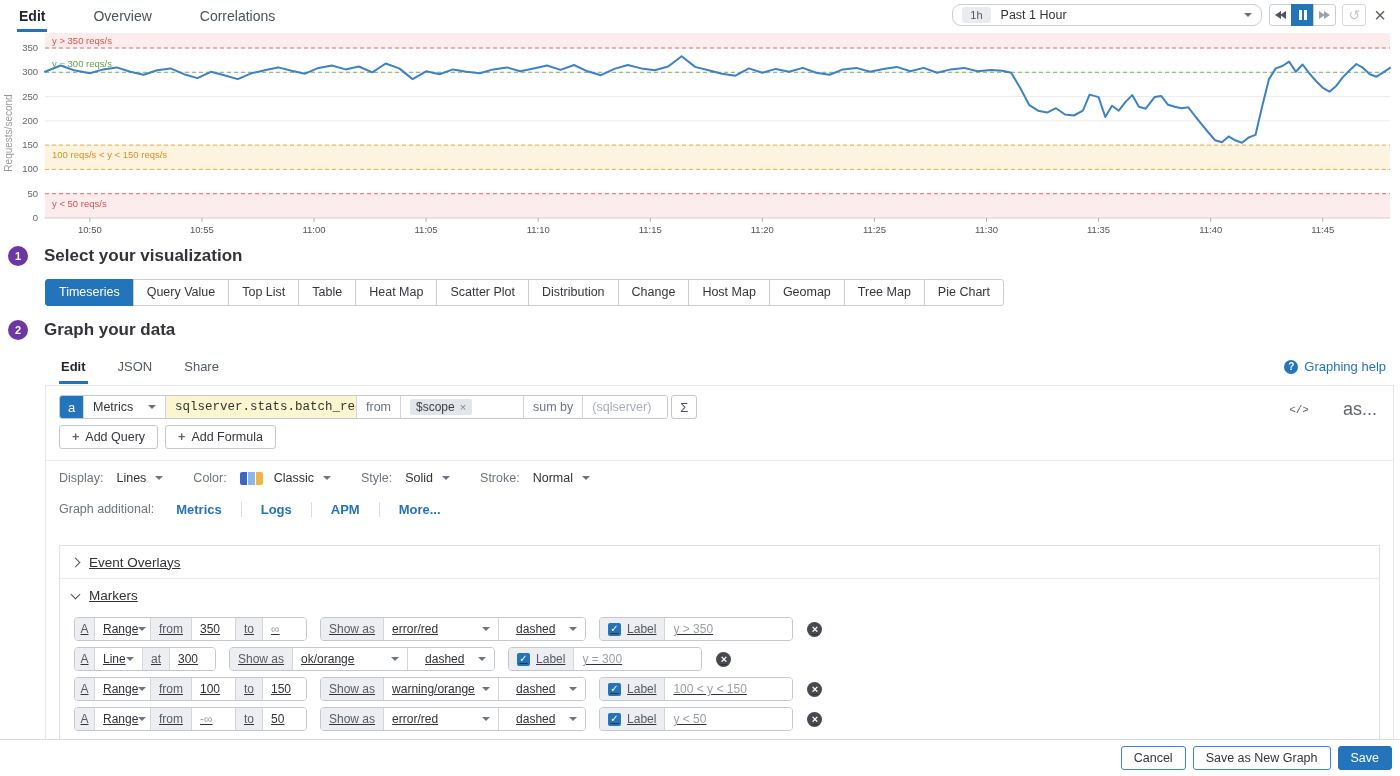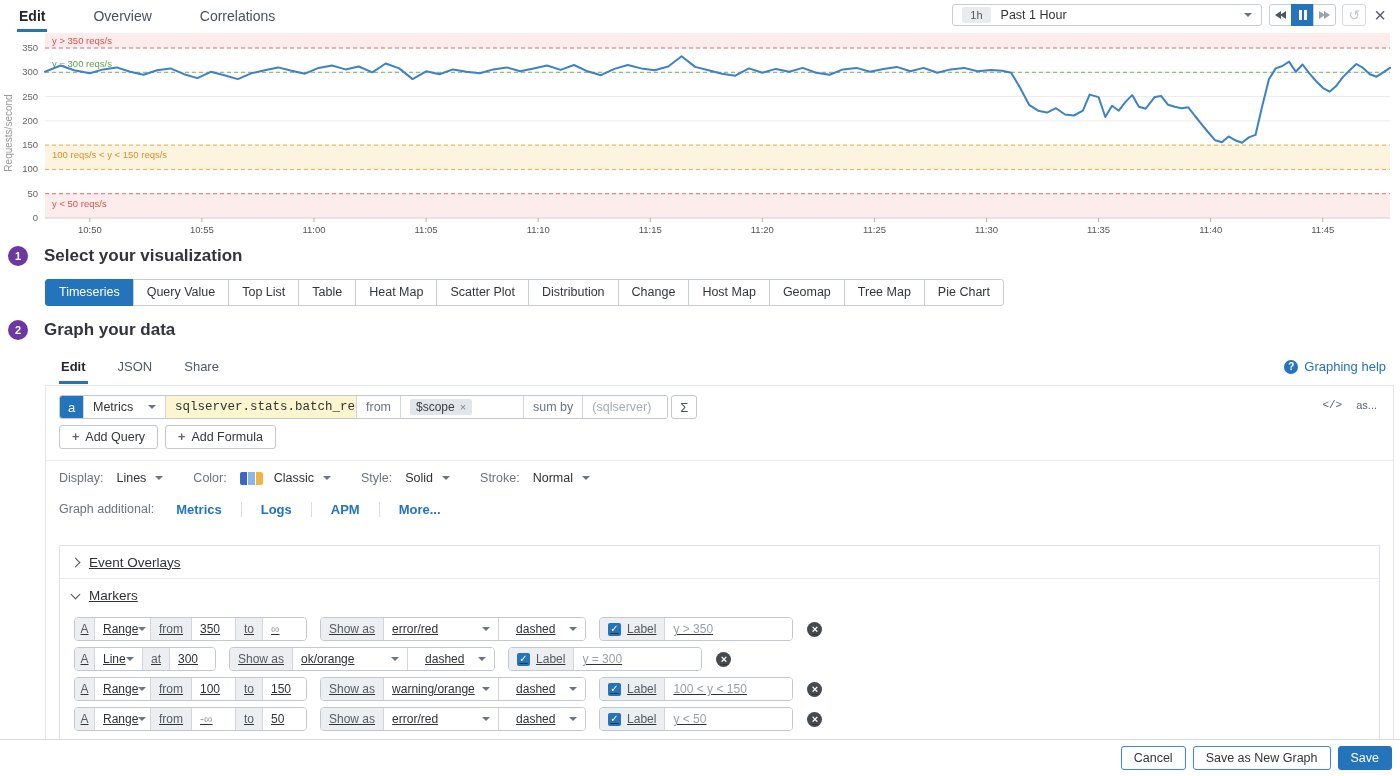--- a/index.html
+++ b/index.html
@@ -6,21 +6,21 @@
   html,body { width:1400px; height:776px; }
   body { font-family:"Liberation Sans", sans-serif; background:#fff; color:#333; overflow:hidden; }
   .app { position:relative; width:1400px; height:776px; background:#fff; }
 
   
   .topbar { position:absolute; top:0; left:0; width:1400px; height:33px; }
   .top-tabs { position:absolute; top:0; left:17px; display:flex; }
   .top-tab { font-size:14px; color:#49525e; padding:8px 2px 5px; margin-right:44px; border-bottom:3px solid transparent; cursor:pointer; }
   .top-tab.active { color:#23262b; font-weight:bold; border-bottom-color:#2374bb; }
   .time-controls { position:absolute; top:4px; right:14px; display:flex; align-items:center; }
-  .time-select { width:310px; height:22px; border:1px solid #c9ced4; border-radius:3px; display:flex; align-items:center; padding:0 9px; background:#fff; cursor:pointer; }
+  .time-select { width:310px; height:22px; border:1px solid #c9ced4; border-radius:9px; display:flex; align-items:center; padding:0 9px; background:#fff; cursor:pointer; }
   .badge-1h { background:#e9ebef; border-radius:3px; font-size:11px; line-height:16px; padding:0 8px; color:#555; margin-right:10px; }
   .time-label { font-size:12.5px; color:#333; }
   .caret { width:0; height:0; border-left:4px solid transparent; border-right:4px solid transparent; border-top:4px solid #6b7480; display:inline-block; }
   .time-select .caret { margin-left:auto; }
   .play-group { display:flex; margin-left:7px; }
   .play-btn { width:23px; height:22px; border:1px solid #c9ced4; background:#fff; display:flex; align-items:center; justify-content:center; padding:0; cursor:pointer; }
   .play-btn:first-child { border-radius:3px 0 0 3px; }
   .play-btn:last-child { border-radius:0 3px 3px 0; }
   .play-btn + .play-btn { margin-left:-1px; }
   .play-btn.active { background:#2374bb; border-color:#2374bb; }
@@ -64,21 +64,21 @@
   .q-select { width:82px; justify-content:space-between; cursor:pointer; color:#333; }
   .q-metric { width:191px; background:#fbf6cf; color:#333; cursor:text;font-family:Liberation Mono, monospace; }
   .q-label, .q-label2 { color:#6b7480; background:#fff; }
   .q-scope { width:123px; cursor:text; }
   .scope-pill { background:#e2e5ea; border-radius:2px; padding:1px 6px; font-size:12px; color:#3a3e44; display:flex; align-items:center; }
   .pill-x { color:#80868e; margin-left:5px; font-size:11px; cursor:pointer; }
   .q-everything { width:85px; color:#a7adb5; cursor:text; }
   .sigma-btn { width:26px; height:24px; margin-left:3px; border:1px solid #c3c8cf; border-radius:3px; background:#fff; font-size:13px; color:#4c5560; cursor:pointer; }
   .q-right { position:absolute; top:13px; right:16px; display:flex; align-items:center; gap:14px; }
   .code-icon { font-family:"Liberation Mono", monospace; font-size:11px; color:#5d6670; cursor:pointer; }
-  .as-label { font-size:11px; color:#5d6670; cursor:pointer; }
+  .as-label { font-size:18px; color:#5d6670; cursor:pointer;margin-left:20px; }
   .add-row { position:absolute; top:39px; left:13px; display:flex; gap:7px; }
   .add-btn { height:24px; border:1px solid #c3c8cf; border-radius:3px; background:#fff; font-size:12.5px; color:#33363c; padding:0 12px; display:flex; align-items:center; gap:6px; cursor:pointer; }
   .add-btn .plus { color:#5d6670; font-weight:bold; }
   .divider { position:absolute; top:74px; left:0; right:0; border-top:1px solid #e9ebee; }
   .display-row { position:absolute; top:82px; left:13px; display:flex; align-items:center; font-size:12.5px; height:20px; }
   .ctl-label { color:#6b7480; margin-right:13px; }
   .ctl-value { color:#2f3237; display:flex; align-items:center; gap:9px; margin-right:30px; cursor:pointer; }
   .palette { display:flex; gap:1px; border-radius:2px; overflow:hidden; margin-right:2px; }
   .palette i { display:block; width:7px; height:13px; }
   .additional-row { position:absolute; top:113px; left:13px; display:flex; align-items:center; font-size:12.5px; height:20px; }

